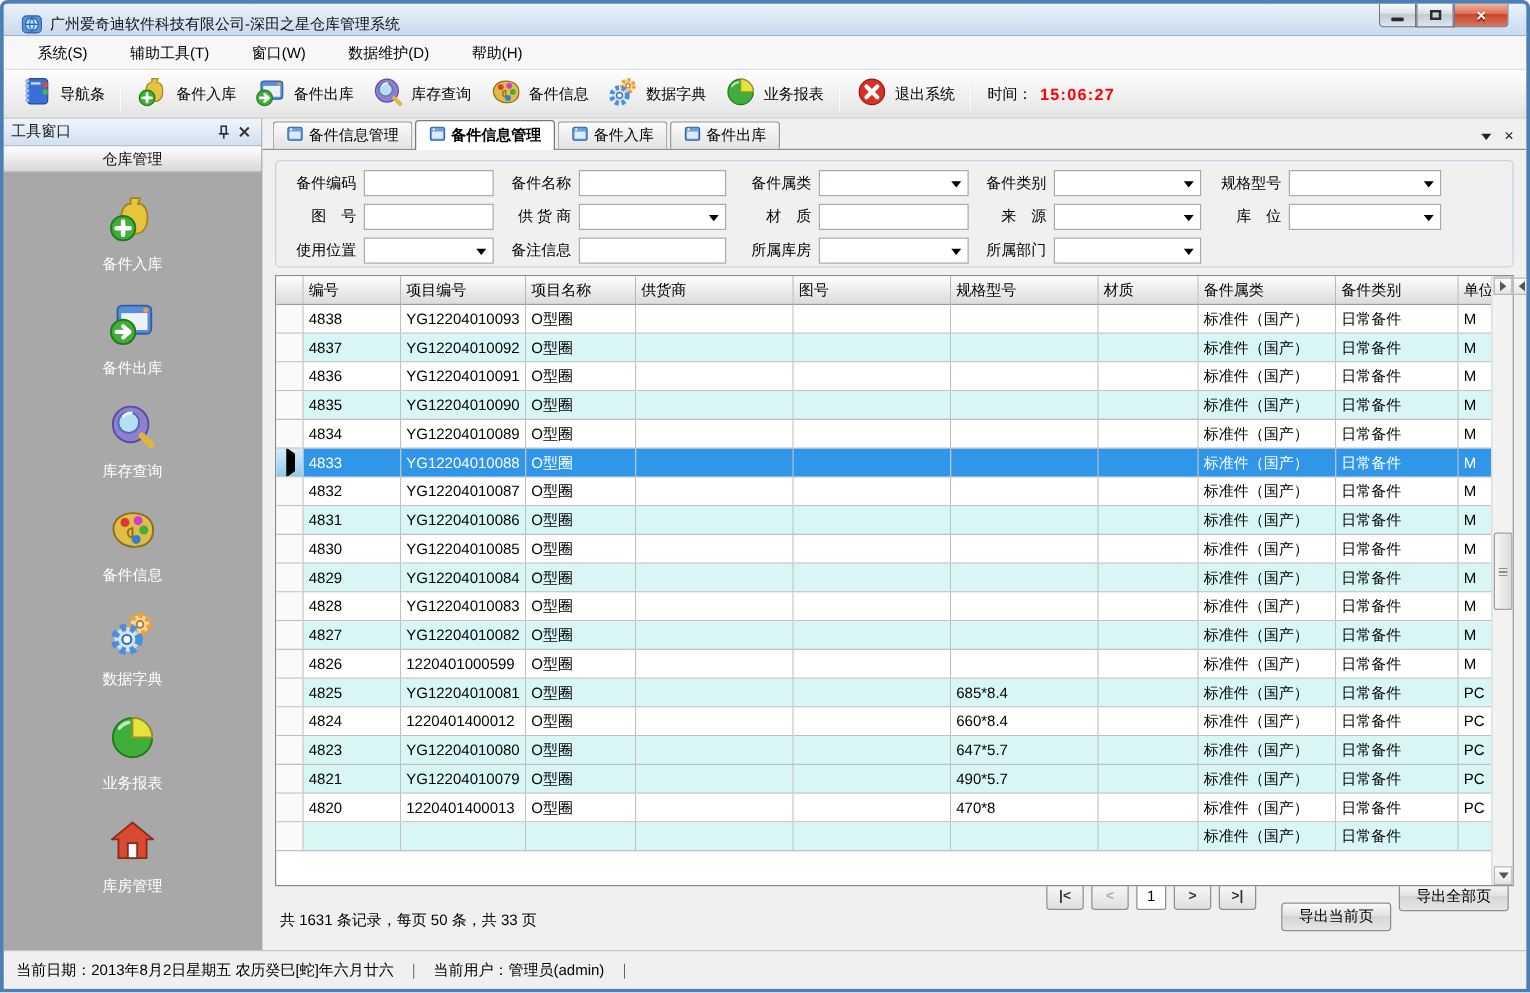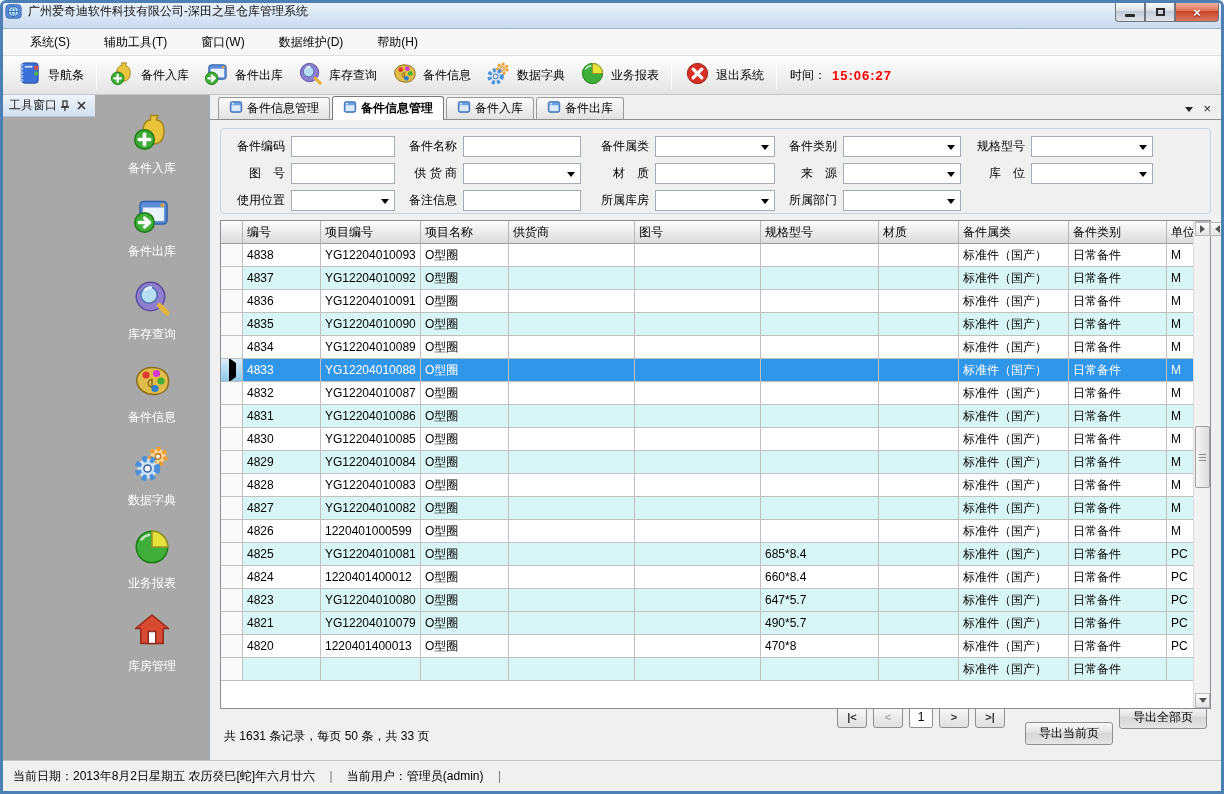--- a/index.html
+++ b/index.html
@@ -5,21 +5,21 @@
   * { margin:0; padding:0; box-sizing:border-box; }
   html,body { width:1224px; height:794px; overflow:hidden;
     font-family:"Liberation Sans","DejaVu Sans",sans-serif; font-size:12px; color:#000; }
 
   
   .window { width:1224px; height:794px; border:3px solid #4d7fb5; border-radius:6px 6px 0 0;
     background:#f0f0f0; display:flex; flex-direction:column; overflow:hidden; }
 
   
   .titlebar { height:26px; background:linear-gradient(#eaf2fb,#c9daee);
-    display:flex; align-items:flex-start; padding:0 2px; border-bottom:1px solid #9ab2cc; flex:none; }
+    display:flex; align-items:flex-end; padding:0 14px; border-bottom:1px solid #9ab2cc; flex:none; }
   .titlebar .app-ic { width:17px; height:17px; margin-right:6px; flex:none; }
   .titlebar .title { font-size:12px; color:#111; }
   .win-controls { margin-left:auto; display:flex; align-self:flex-start; }
   .wbtn { width:30px; height:19px; border:1px solid #70757d; border-top:none;
     background:linear-gradient(#fdfdfd,#d9dee5 45%,#c2cad4 46%,#dfe5ec);
     display:flex; align-items:center; justify-content:center; cursor:default; }
   .wbtn.min { border-radius:0 0 0 4px; }
   .wbtn.close { width:44px; border-radius:0 0 4px 0;
     background:linear-gradient(#f2b5a4,#e06b50 45%,#c8452a 46%,#d8775f); }
   .glyph-min { width:10px; height:3px; background:#2b2b2b; border-radius:1px; margin-top:6px; }
@@ -38,21 +38,21 @@
   .tbtn svg { width:27px; height:27px; }
   .tbtn .lbl { font-size:12px; }
   .tsep { width:1px; height:28px; background:#c3c3c3; border-right:1px solid #fdfdfd; margin:0 5px; }
   .time-wrap { display:flex; align-items:center; gap:6px; padding-left:8px;text-align:center; }
   .time-val { color:#f00; font-weight:bold; font-size:13px; letter-spacing:1px; }
 
   
   .main { flex:1; display:flex; min-height:0; }
 
   
-  .sidebar { width:207px; flex:none; display:flex; flex-direction:row;
+  .sidebar { width:207px; flex:none; display:flex; flex-direction:column;
     border-right:1px solid #9aa5b1; background:#a8a8a8; }
   .sb-title { height:22px; flex:none; background:linear-gradient(#f0f5fc,#d2e0f0);
     border-bottom:1px solid #b3c2d4; display:flex; align-items:center; padding:0 6px; color:#222; }
   .sb-title .t { flex:1; }
   .sb-tool { width:16px; height:16px; display:flex; align-items:center; justify-content:center; cursor:default; }
   .sb-group { height:21px; flex:none; background:linear-gradient(#ffffff,#d8d8d8);
     border-bottom:1px solid #bcbcbc; text-align:center; line-height:21px; color:#111; }
   .sb-items { flex:1; display:flex; flex-direction:column; align-items:center; padding-top:16px; gap:17px; overflow:hidden; }
   .sb-item { display:flex; flex-direction:column; align-items:center; gap:4px; cursor:default; }
   .sb-item svg { width:42px; height:42px; }
@@ -279,20 +279,21 @@
               <line x1="2" y1="7" x2="10" y2="7" stroke="#333" stroke-width="1.3"></line>
               <line x1="6" y1="7" x2="6" y2="11" stroke="#333" stroke-width="1.3"></line>
             </svg>
         </span>
         <span class="sb-tool">
           <svg width="11" height="11" viewBox="0 0 11 11">
               <path d="M2 2 L9 9 M9 2 L2 9" stroke="#333" stroke-width="1.6"></path>
             </svg>
         </span>
       </div>
+      <div class="sb-group">仓库管理</div>
       <div class="sb-items" id="sb-items">
           <div class="sb-item">
             <span><svg viewBox="0 0 28 28">
                 <path d="M13 6 C10 6 8 9 8 13 c0 5 2 9 7 9 c5 0 7-4 7-9 c0-4-2-7-5-7 l1-3 h-5 z" fill="#e8c33c" stroke="#a3861e"></path>
                 <circle cx="9" cy="19" r="6.5" fill="#3fae3a" stroke="#1d7d14"></circle>
                 <path d="M9 15.5 v7 M5.5 19 h7" stroke="#fff" stroke-width="2.4" stroke-linecap="round"></path>
               </svg></span>
             <span class="lbl">备件入库</span>
           </div>
           <div class="sb-item">

